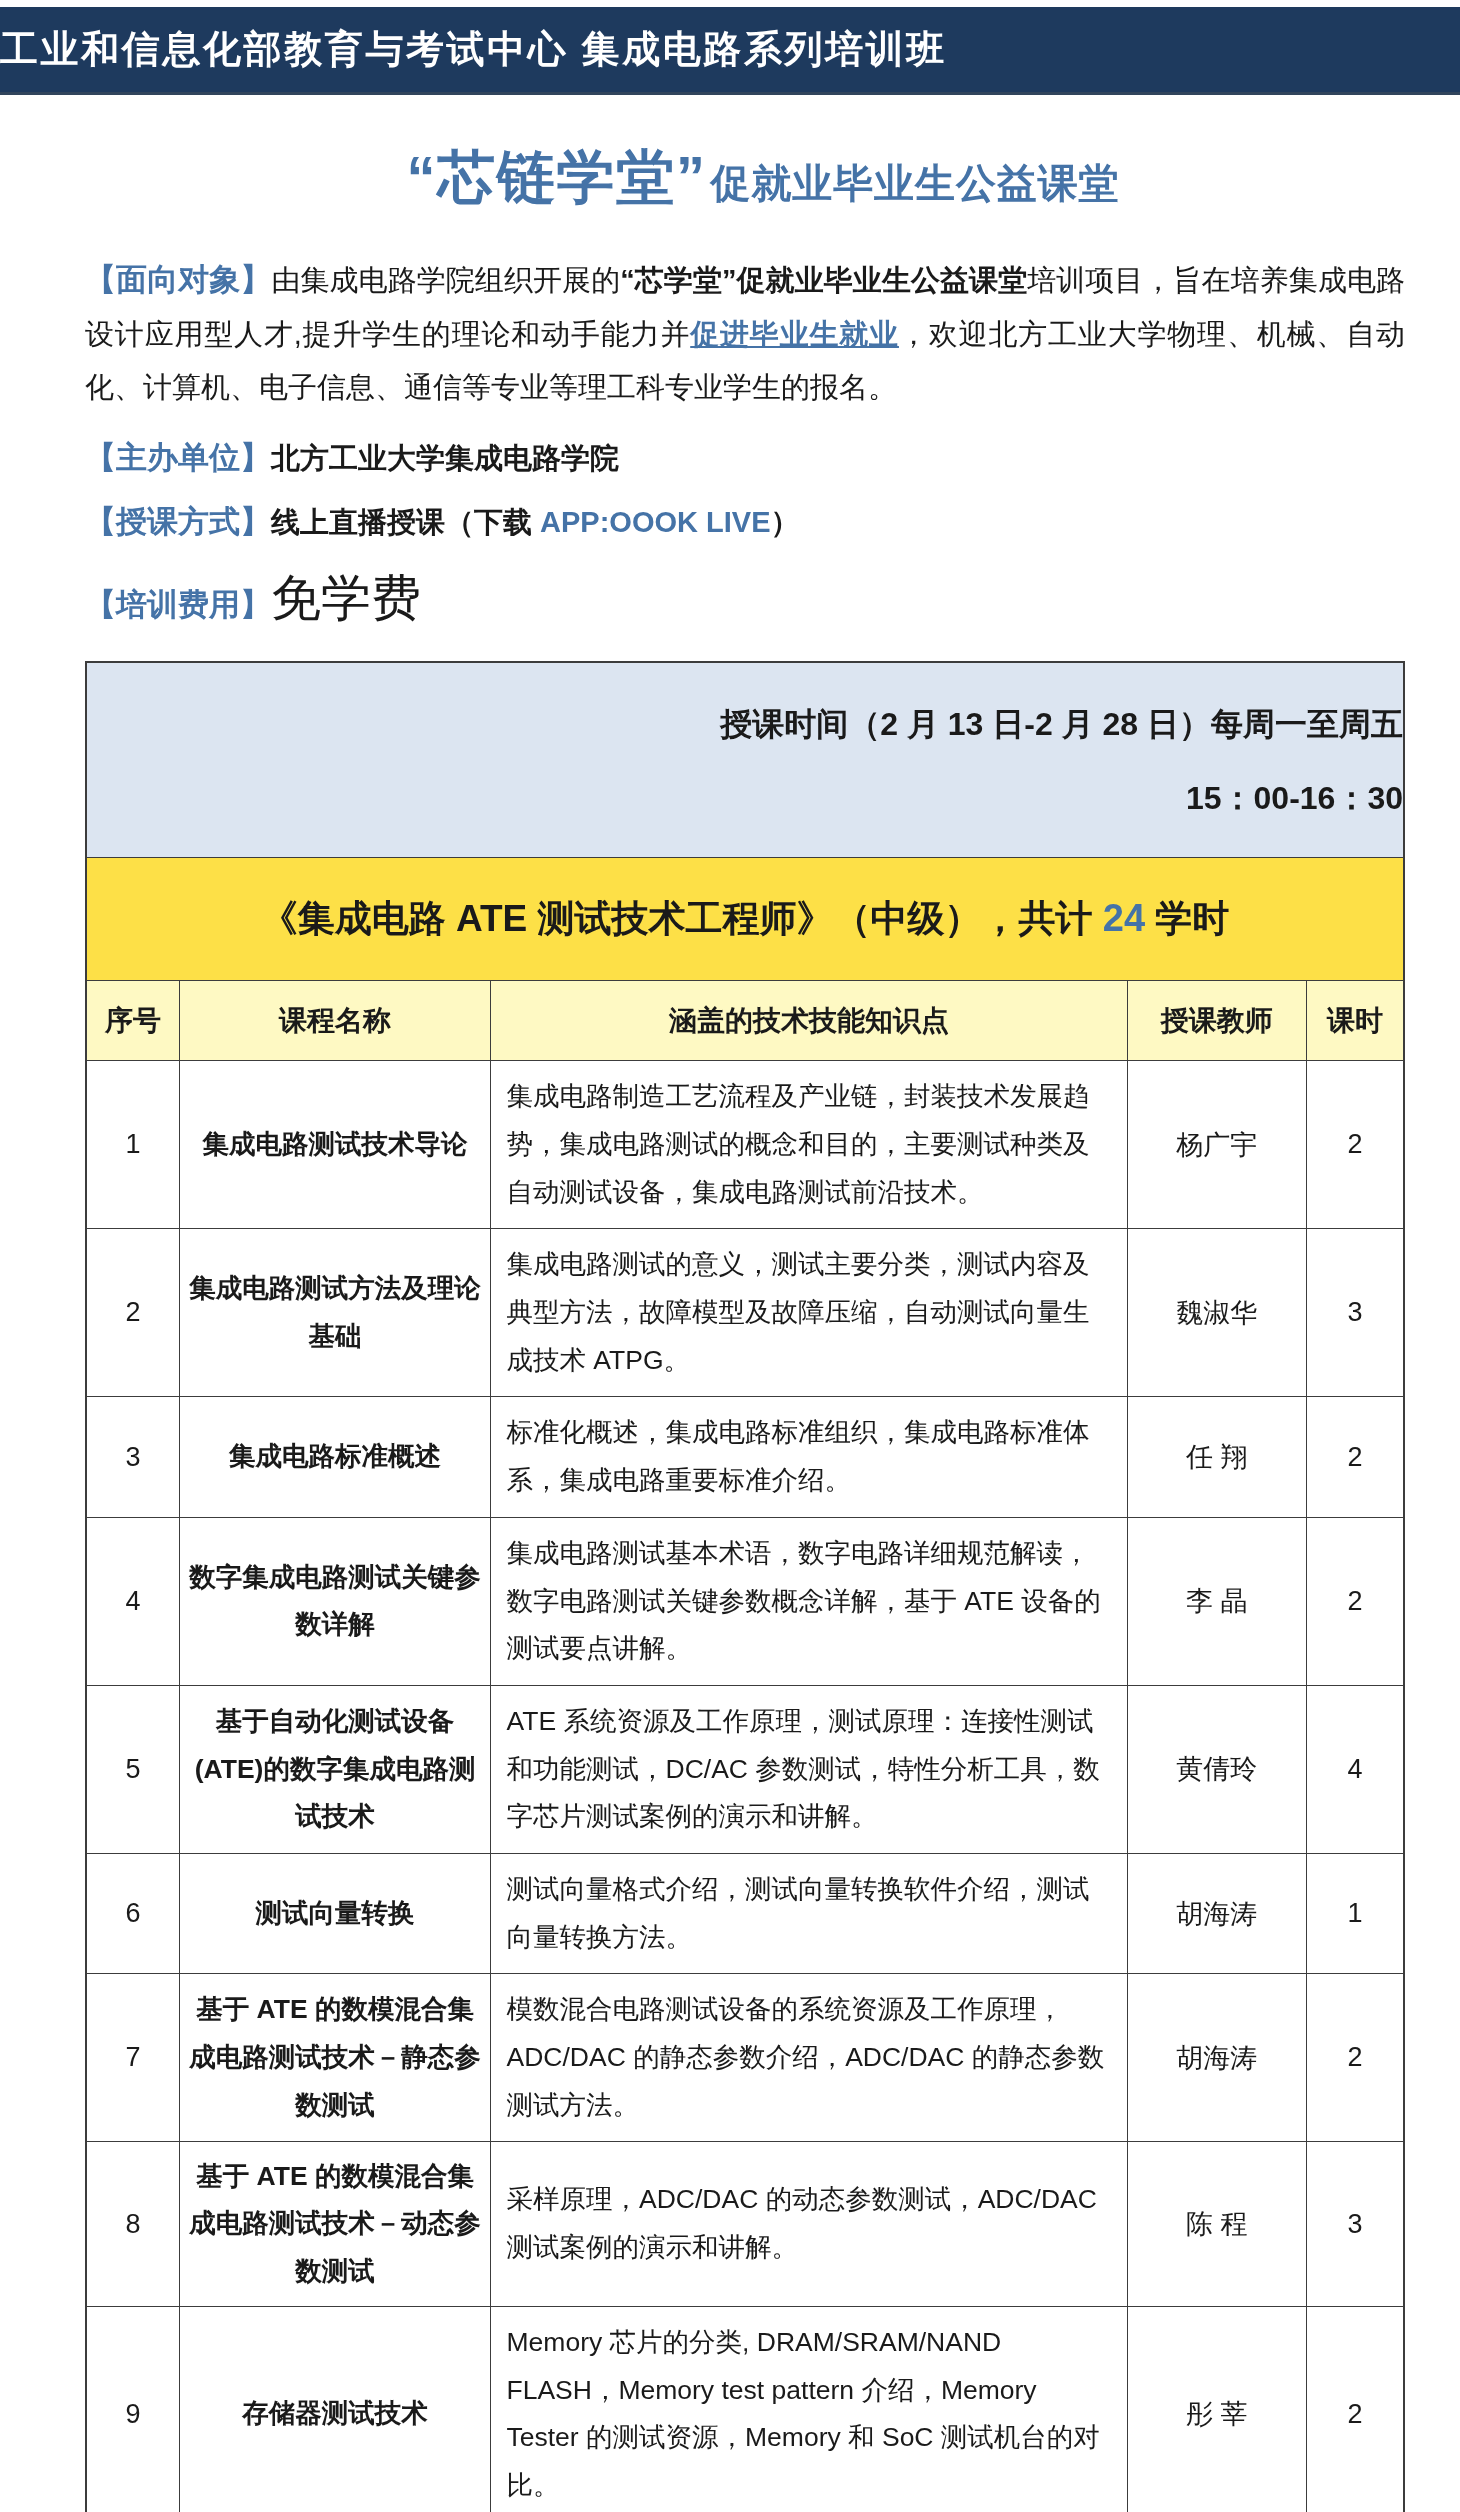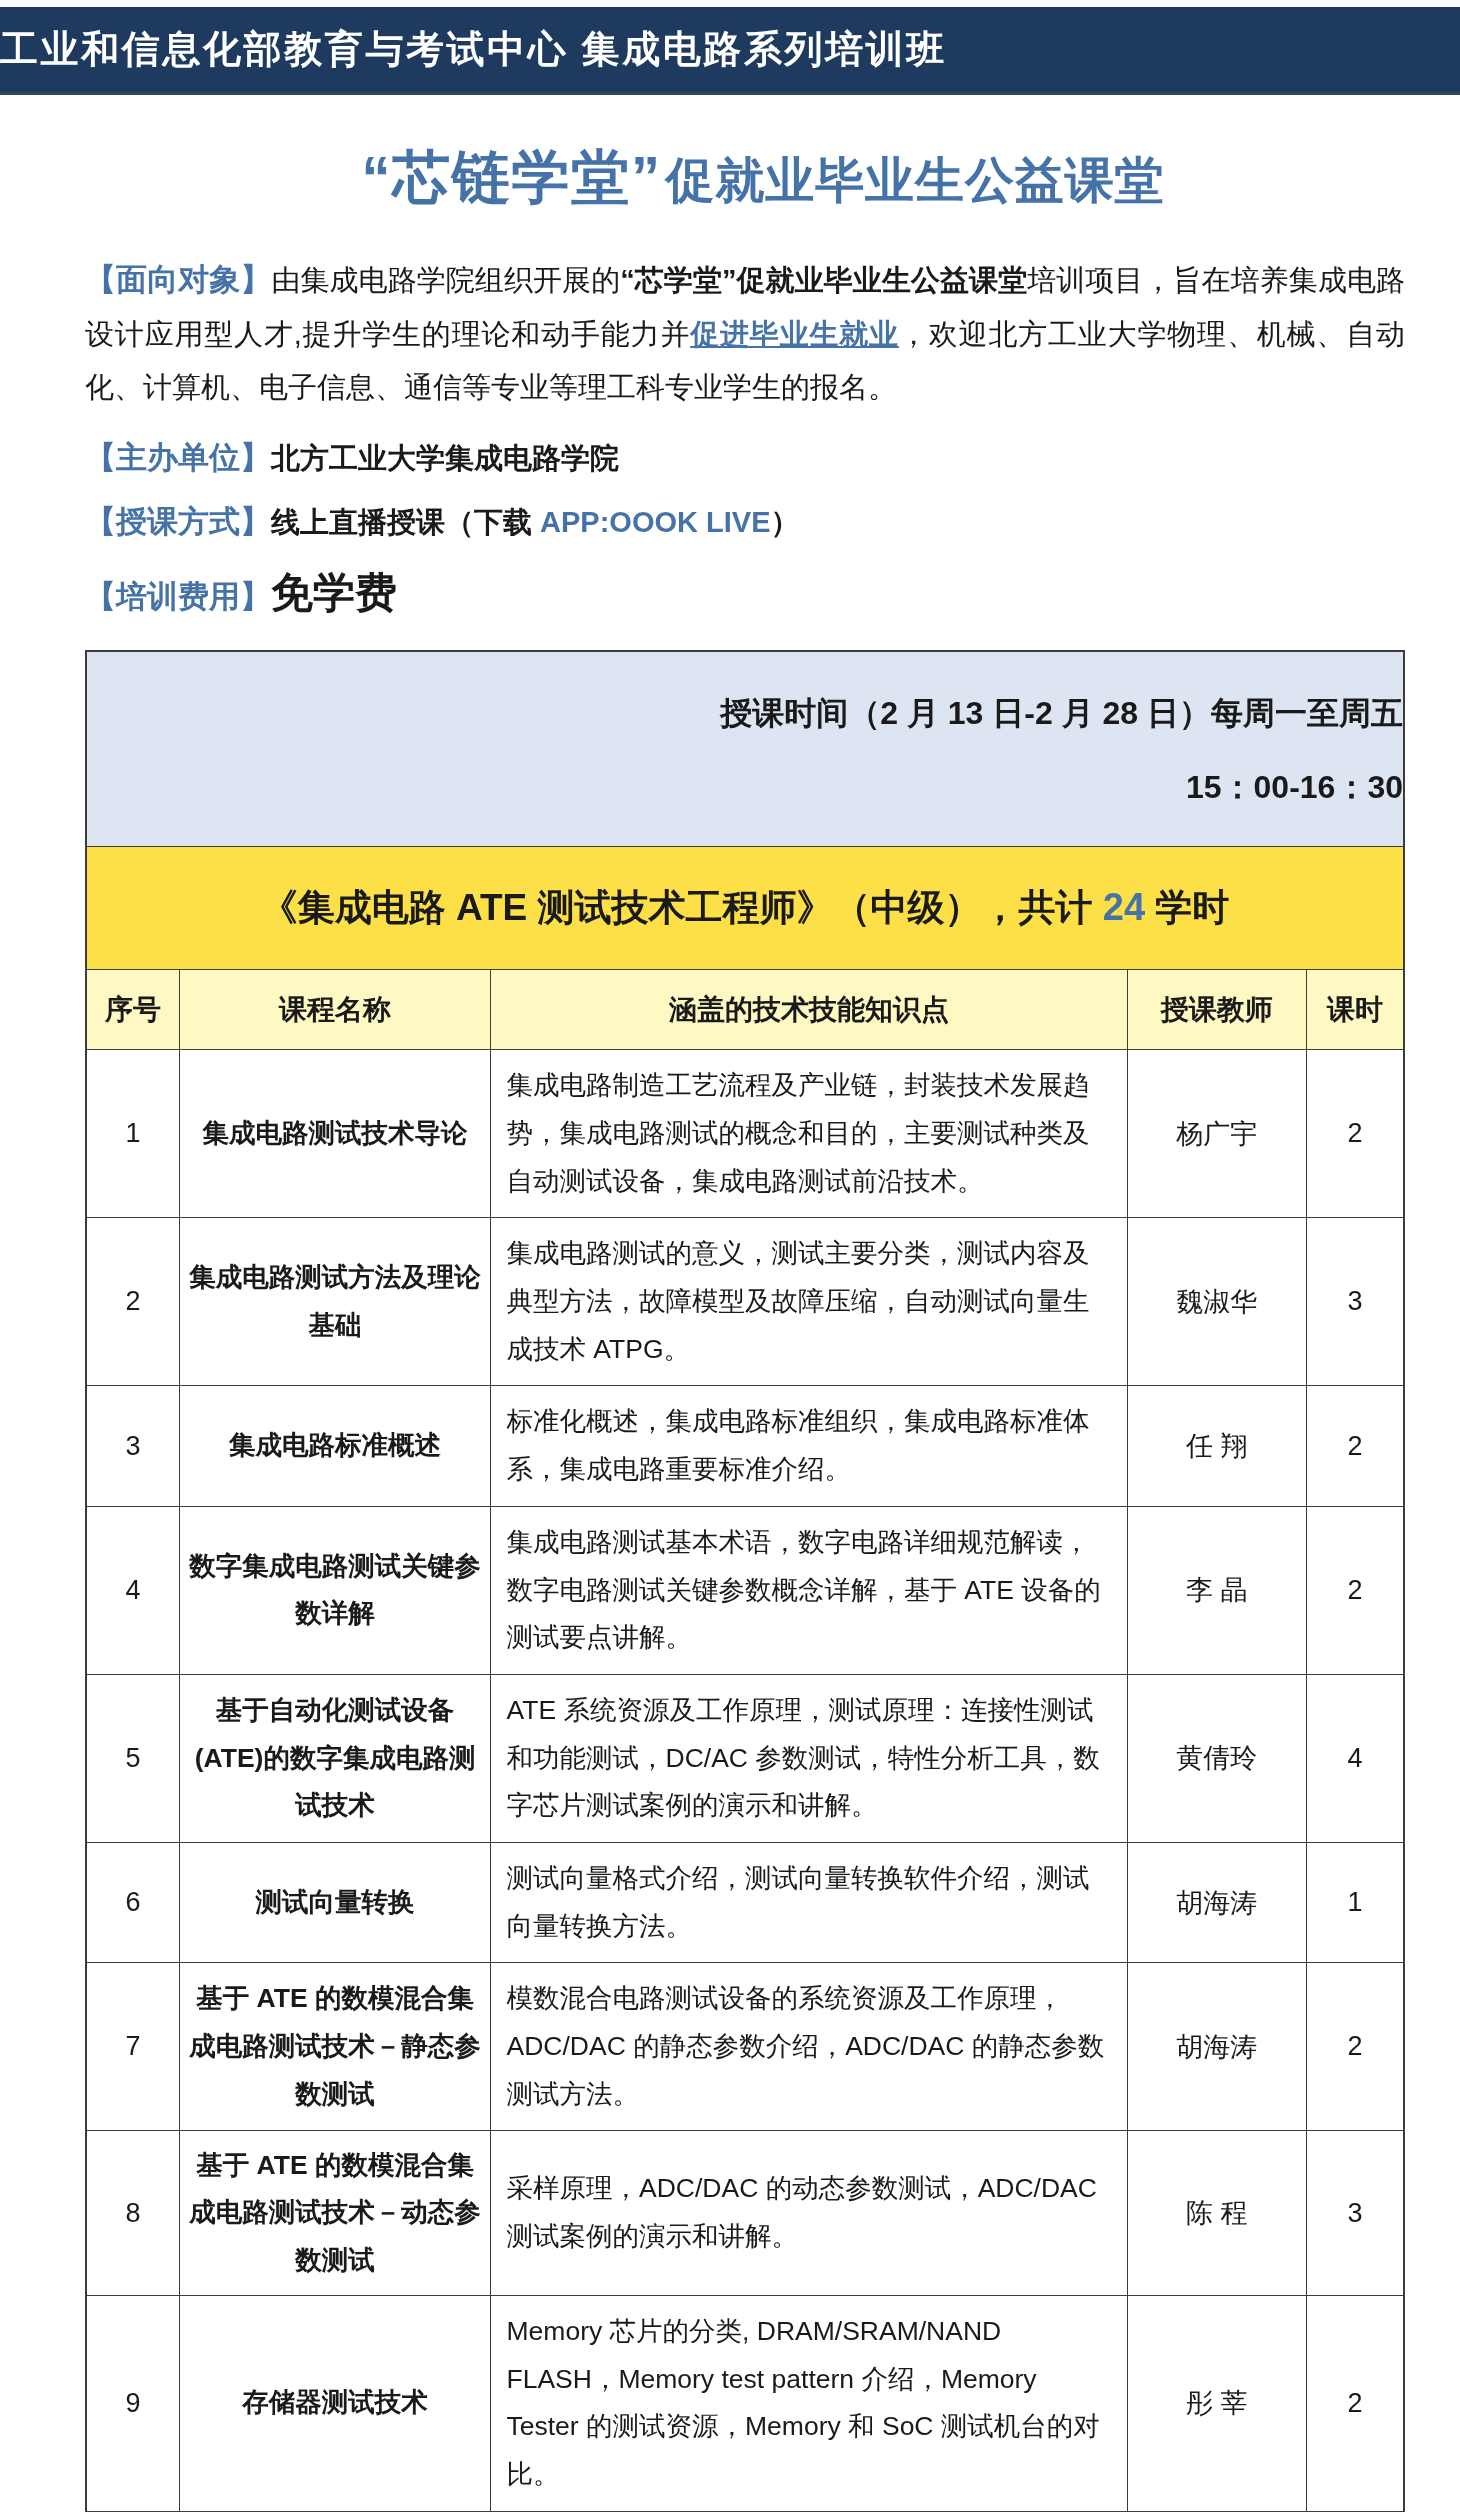--- a/index.html
+++ b/index.html
@@ -21,25 +21,25 @@
     border-bottom:3.4px solid #31455c;
     display:flex;align-items:center;justify-content:flex-start;
   }
   .topbar .bar-text{
     color:#ffffff;font-size:38px;font-weight:bold;letter-spacing:2.6px;
   }
   
   .content{padding:0 56px 0 85px;flex:0 0 auto;}
   .page-title{text-align:center;margin:44px 0 34px 0;color:#4573A7;font-weight:bold;}
   .page-title .main{font-size:58px;letter-spacing:1.7px;margin-left:36px;}
-  .page-title .sub{font-size:49px;letter-spacing:0.9px;}
+  .page-title .sub{font-size:40px;letter-spacing:0.9px;}
   .para{font-size:29px;line-height:1.84;margin:8.5px 0 12px 0;text-align:justify;}
   .tagline{margin:22px 0;font-size:29px;}
   .tag{color:#4573A7;font-weight:bold;font-size:31px;}
-  .fee-value{font-weight:bold;font-size:42px;}
+  .fee-value{font-weight:normal;font-size:50px;}
   .run{white-space:pre-wrap;}
   .run.b{font-weight:bold;}
   .run.blue{color:#4573A7;font-weight:bold;}
   .run.bluelink{color:#4573A7;font-weight:bold;text-decoration:underline;}
   
   table.course{
     border-collapse:collapse;
     width:100%;
     margin-top:29px;
     border:2.6px solid #3c3c3c;

